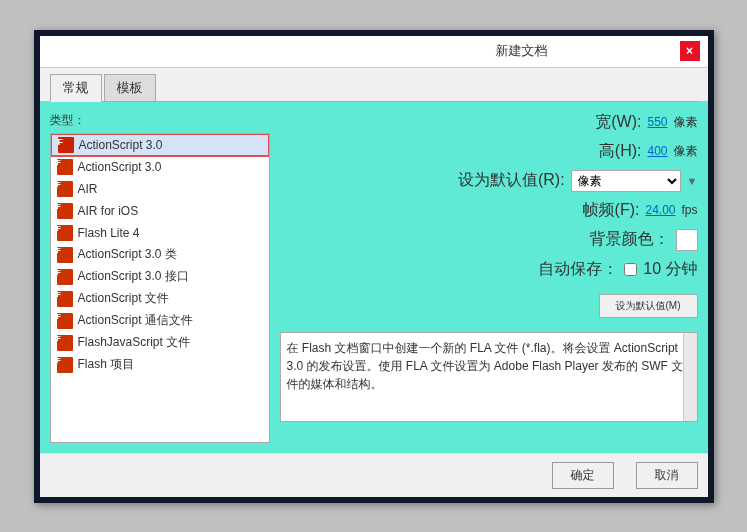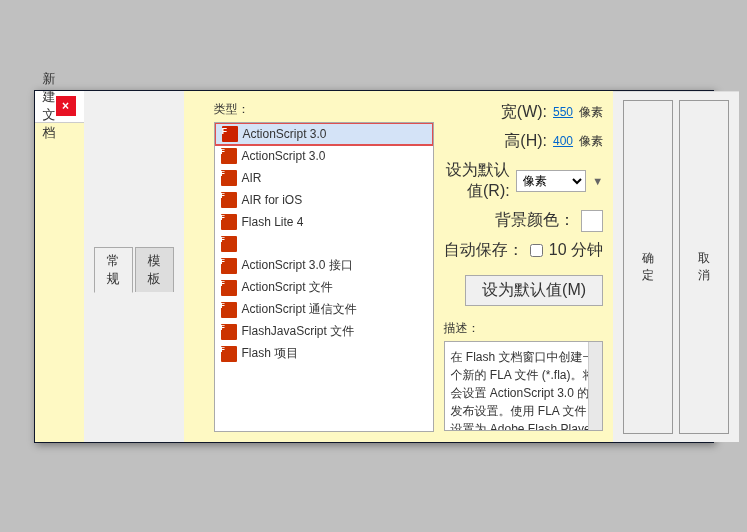--- a/index.html
+++ b/index.html
@@ -9,25 +9,25 @@
       font-size: 13px;
       display: flex;
       align-items: center;
       justify-content: center;
       width: 747px;
       height: 532px;
       overflow: hidden;
     }
     .dialog {
       width: 680px;
-      background: #fef9c3;
-      border: 1px solid #0f172a;
+      background: #5eead4;
+      border: 6px solid #0f172a;
       box-shadow: 2px 2px 8px rgba(0,0,0,0.4);
       display: flex;
-      flex-direction: row;
+      flex-direction: column;
     }
     .title-bar {
       background: #fff;
       border-bottom: 1px solid #ccc;
       display: flex;
       align-items: center;
       justify-content: space-between;
       padding: 6px 8px;
       height: 32px;
     }
@@ -76,21 +76,20 @@
       height: 1px;
       background: #aaa;
       margin: 0 10px;
     }
     .content-area {
       display: flex;
       flex-direction: row;
       padding: 10px;
       gap: 10px;
       flex: 1;
-      align-items: center;
     }
     .left-panel {
       width: 220px;
       display: flex;
       flex-direction: column;
     }
     .type-label {
       font-size: 12px;
       color: #333;
       margin-bottom: 4px;
@@ -201,21 +200,21 @@
       align-items: center;
       justify-content: flex-end;
       gap: 6px;
     }
     .default-btn {
       margin-top: 6px;
       align-self: center;
       padding: 4px 16px;
       background: #f0f0f0;
       border: 1px solid #aaa;
-      font-size: 16px;
+      font-size: 10px;
       cursor: pointer;
       color: #333;
     }
     .desc-section {
       margin-top: 6px;
       display: flex;
       flex-direction: column;
     }
     .desc-label {
       font-size: 12px;
@@ -239,21 +238,21 @@
       top: 0;
       width: 14px;
       height: 100%;
       background: #e8e8e8;
       border-left: 1px solid #ccc;
     }
     .bottom-bar {
       display: flex;
       justify-content: flex-end;
       padding: 8px 10px;
-      gap: 6px;
+      gap: 22px;
       border-top: 1px solid #ddd;
       background: #f0f0f0;
     }
     .bottom-btn {
       padding: 4px 18px;
       background: #f0f0f0;
       border: 1px solid #999;
       font-size: 12px;
       cursor: pointer;
       color: #333;
@@ -298,20 +297,21 @@
         <div class="list-item">
           <span class="icon icon-flash-small">F</span>
           <span>AIR for iOS</span>
         </div>
         <div class="list-item">
           <span class="icon icon-flash-small">F</span>
           <span>Flash Lite 4</span>
         </div>
         <div class="list-item">
           <span class="icon icon-flash-small">F</span>
+          <span>ActionScript 3.0 类</span>
         </div>
         <div class="list-item">
           <span class="icon icon-flash-small">F</span>
           <span>ActionScript 3.0 接口</span>
         </div>
         <div class="list-item">
           <span class="icon icon-flash-small">F</span>
           <span>ActionScript 文件</span>
         </div>
         <div class="list-item">
@@ -344,38 +344,42 @@
       </div>
 
       <div class="form-row">
         <span class="form-label">设为默认值(R):</span>
         <select class="form-select">
           <option>像素</option>
         </select>
         <span style="font-size:11px;color:#666;">▼</span>
       </div>
 
+      <div class="form-row">
+        <span class="form-label">帧频(F):</span>
+        <span class="fps-value">24.00</span>
+        <span class="fps-unit">fps</span>
+      </div>
 
       <div class="form-row">
         <span class="form-label">背景颜色：</span>
         <div class="color-box"></div>
       </div>
 
       <div class="checkbox-row">
         <span class="form-label">自动保存：</span>
         <input type="checkbox" style="">
         <span class="form-label">10 分钟</span>
       </div>
 
       <div class="form-row">
         <button class="default-btn">设为默认值(M)</button>
       </div>
 
       <div class="desc-section">
-        <span class="desc-label">描述：</span>
         <div class="desc-box">
           <span>在 Flash 文档窗口中创建一个新的 FLA 文件 (*.fla)。将会设置 ActionScript 3.0 的发布设置。使用 FLA 文件设置为 Adobe Flash Player 发布的 SWF 文件的媒体和结构。</span>
           <div class="desc-scrollbar"></div>
         </div>
       </div>
     </div>
   </div>
 
   <div class="bottom-bar">
     <button class="bottom-btn">确定</button>

